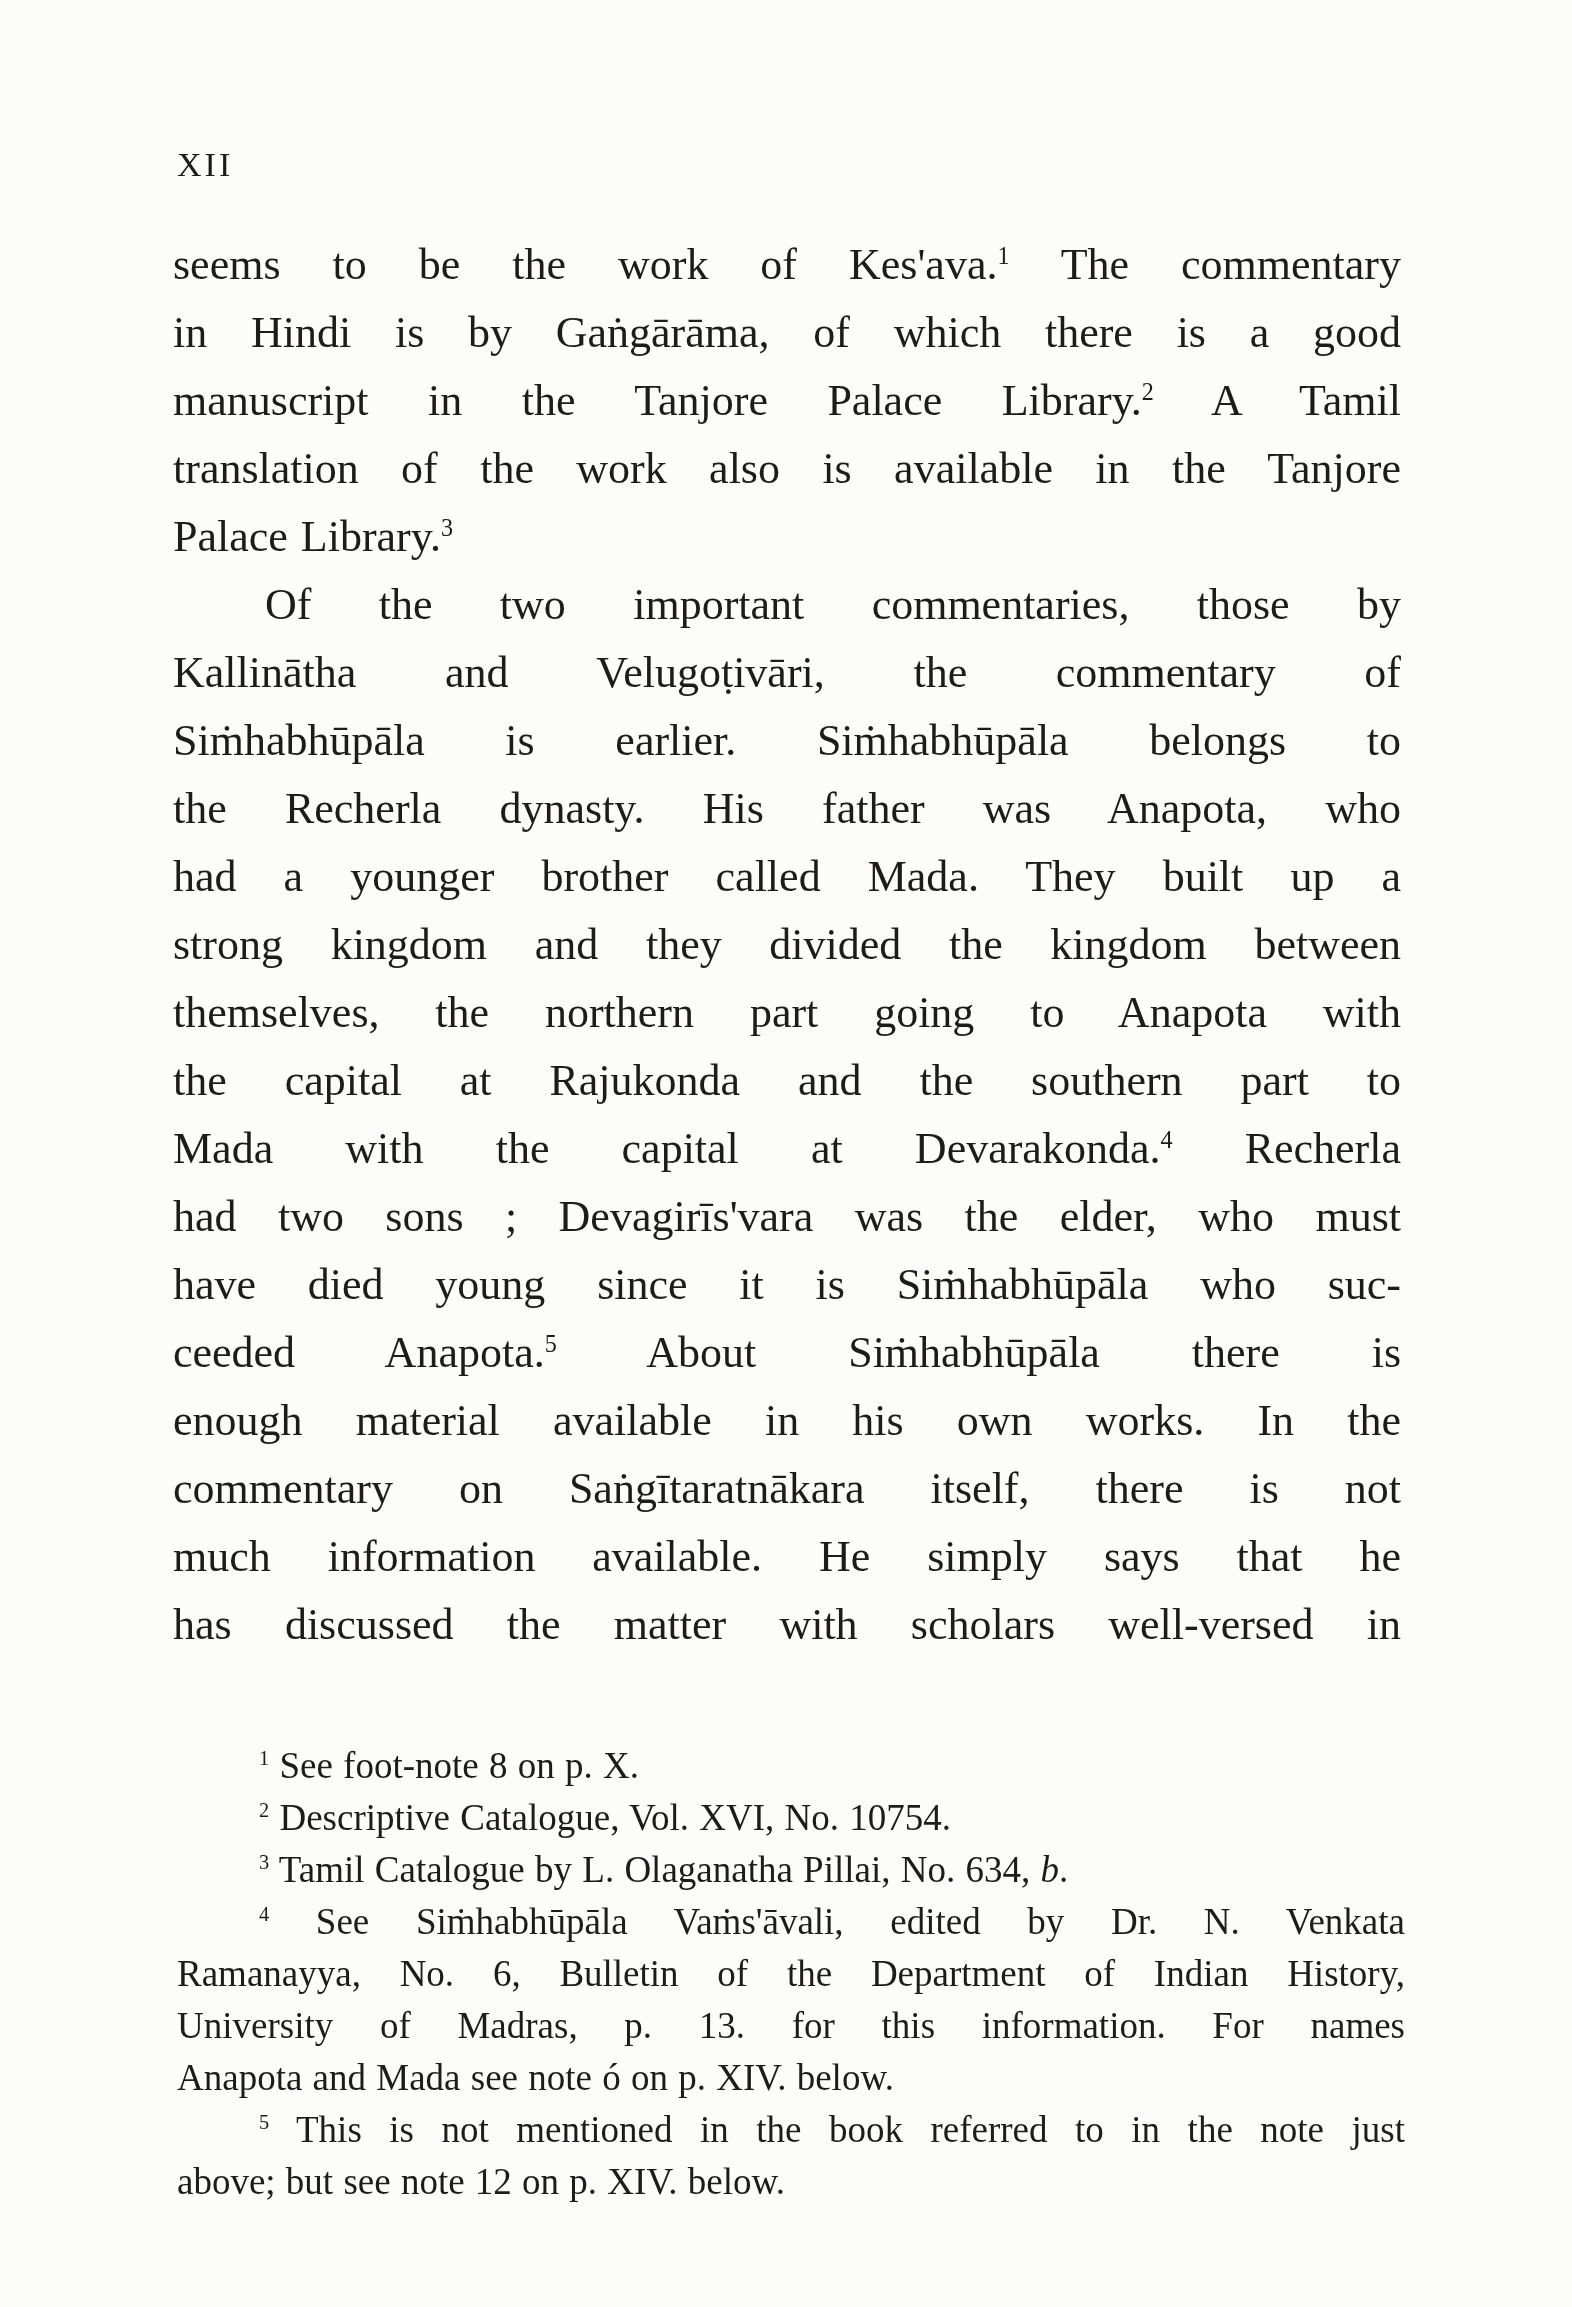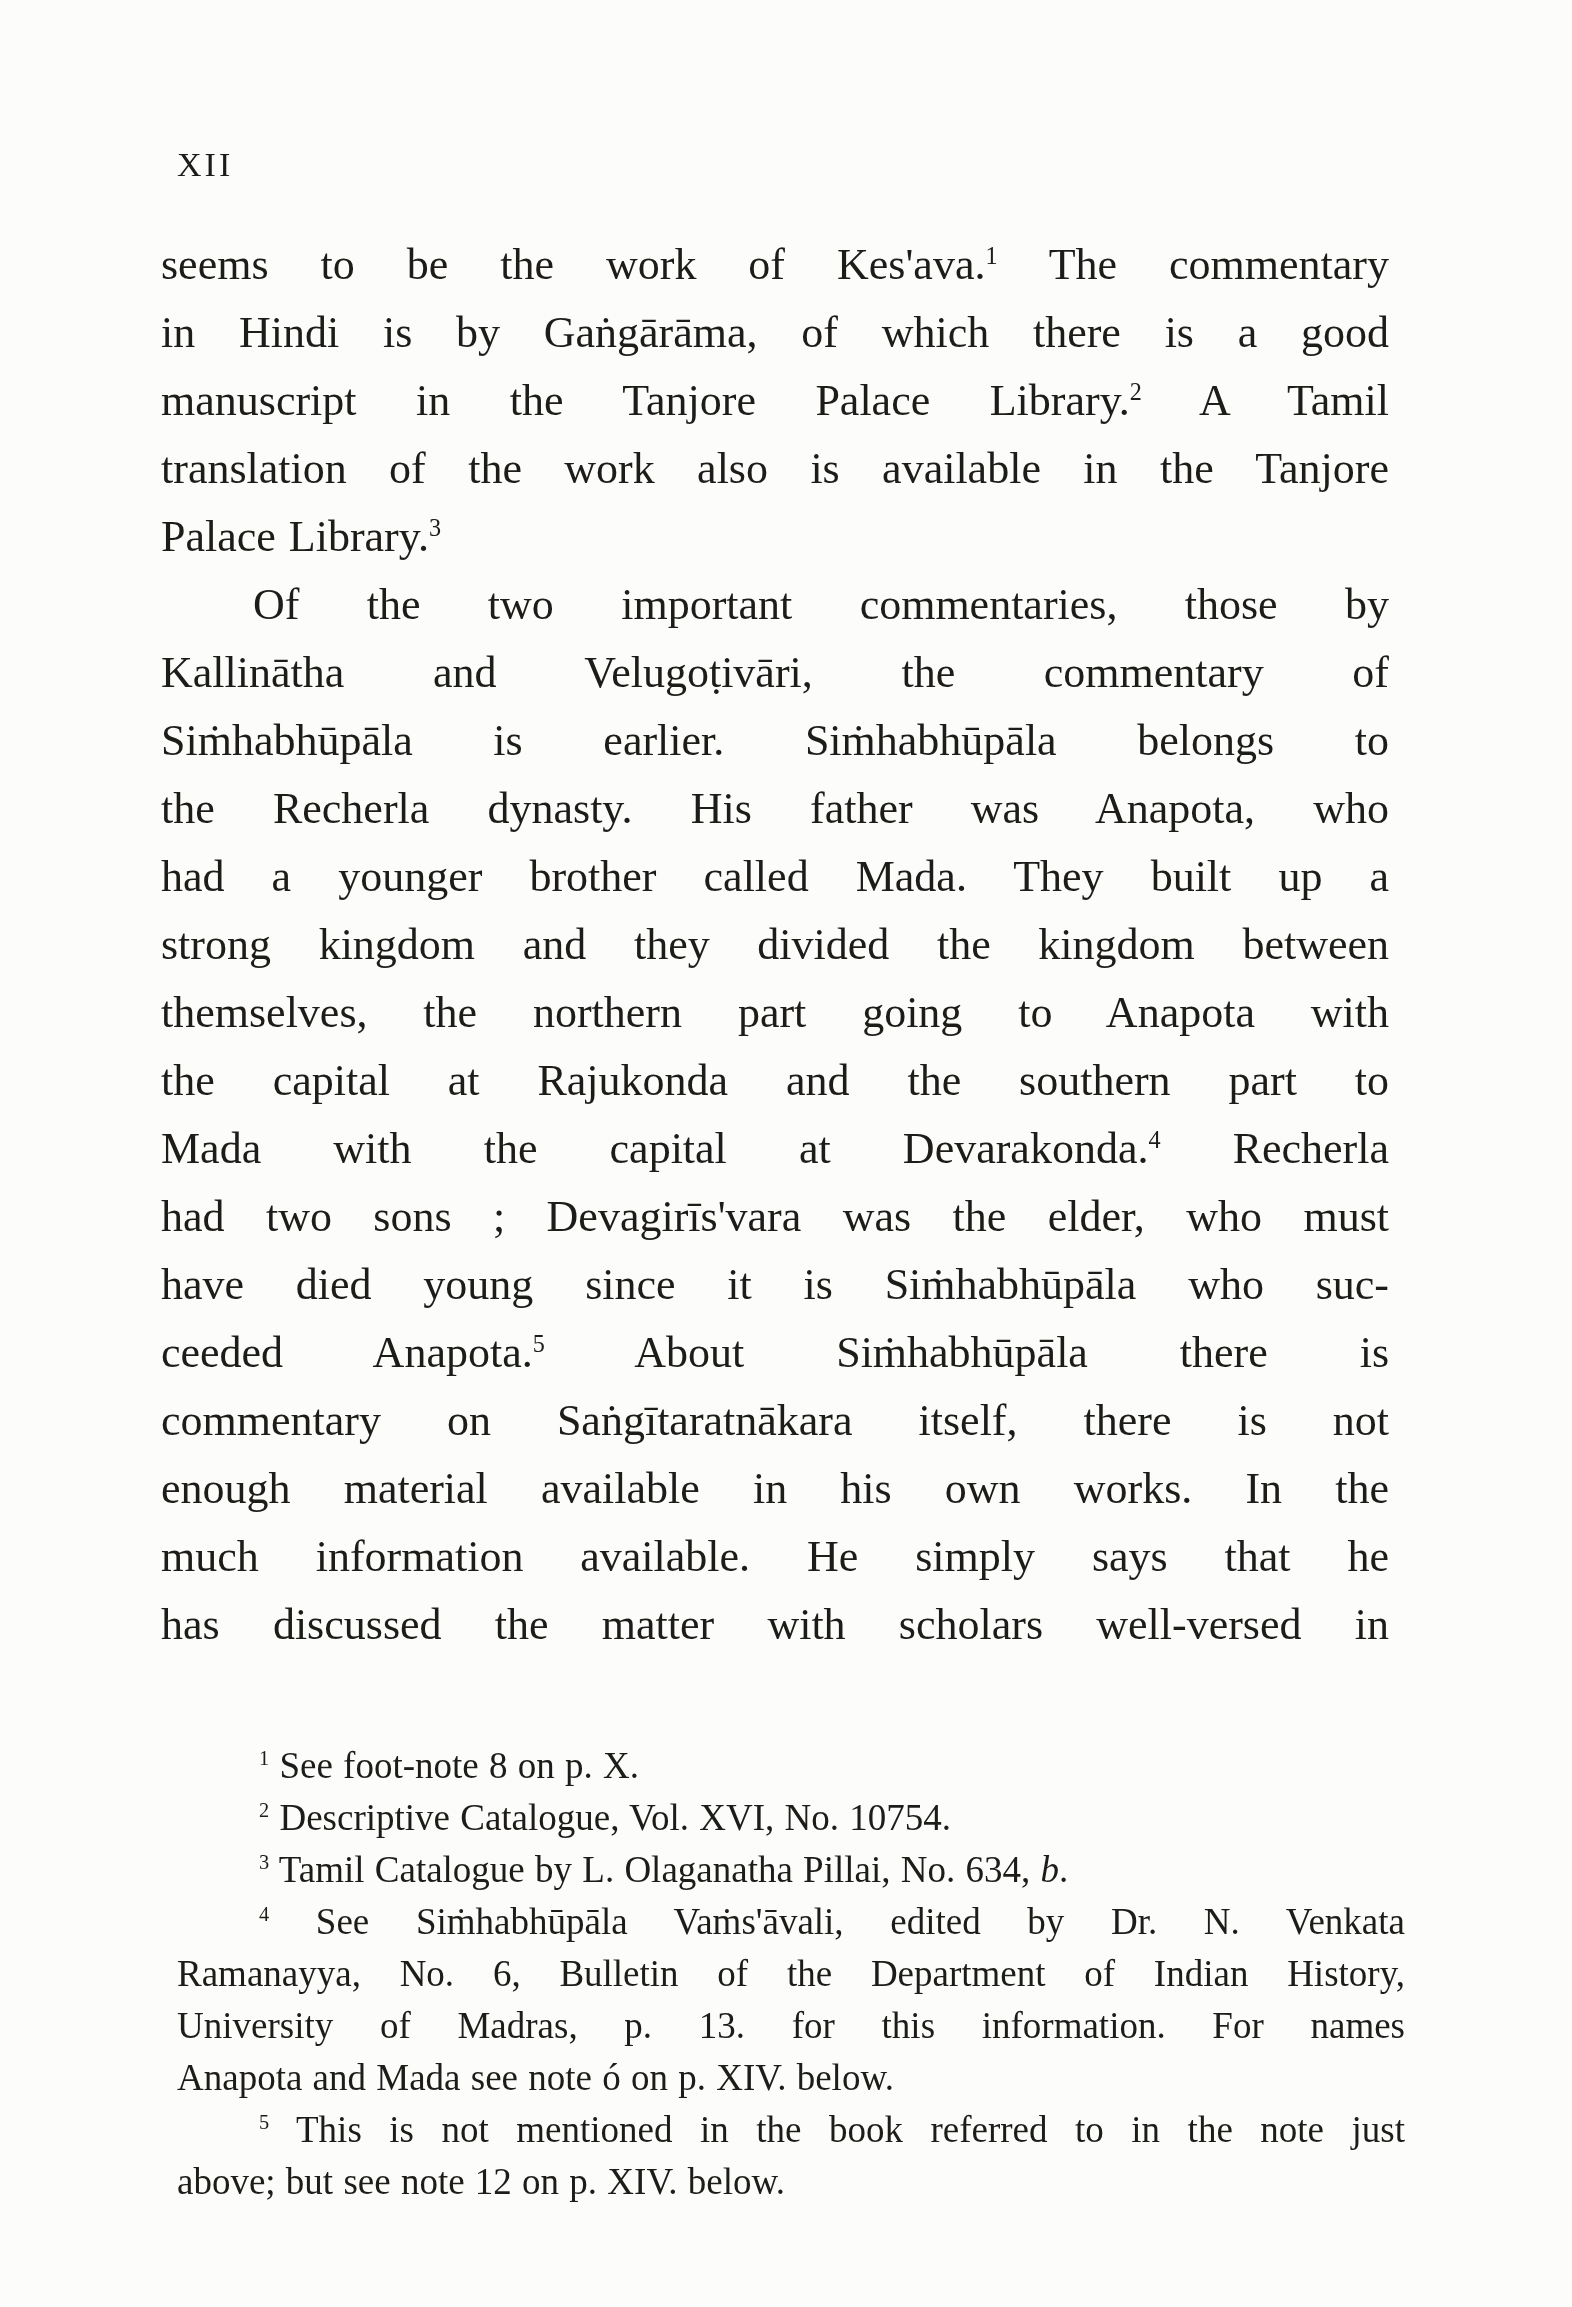--- a/index.html
+++ b/index.html
@@ -21,21 +21,21 @@
     position: absolute;
     top: 146px;
     left: 177px;
     width: 1228px;
     font-size: 34px;
     letter-spacing: 3px;
   }
   .body-text {
     position: absolute;
     top: 231px;
-    left: 161px;
+    left: 173px;
     width: 1228px;
     font-size: 44px;
     line-height: 68px;
     word-spacing: 2px;
   }
   .footnotes {
     position: absolute;
     top: 1740px;
     left: 177px;
     width: 1228px;
@@ -76,22 +76,22 @@
       <div class="line just"><span>Siṁhabhūpāla is earlier. Siṁhabhūpāla belongs to</span></div>
       <div class="line just"><span>the Recherla dynasty. His father was Anapota, who</span></div>
       <div class="line just"><span>had a younger brother called Mada. They built up a</span></div>
       <div class="line just"><span>strong kingdom and they divided the kingdom between</span></div>
       <div class="line just"><span>themselves, the northern part going to Anapota with</span></div>
       <div class="line just"><span>the capital at Rajukonda and the southern part to</span></div>
       <div class="line just"><span>Mada with the capital at Devarakonda.</span><sup>4</sup><span> Recherla</span></div>
       <div class="line just"><span>had two sons ; Devagirīs'vara was the elder, who must</span></div>
       <div class="line just"><span>have died young since it is Siṁhabhūpāla who suc-</span></div>
       <div class="line just"><span>ceeded Anapota.</span><sup>5</sup><span> About Siṁhabhūpāla there is</span></div>
+      <div class="line just"><span>enough material available in his own works. In the</span></div>
       <div class="line just"><span>commentary on Saṅgītaratnākara itself, there is not</span></div>
-      <div class="line just"><span>enough material available in his own works. In the</span></div>
       <div class="line just"><span>much information available. He simply says that he</span></div>
       <div class="line just"><span>has discussed the matter with scholars well-versed in</span></div>
     </div>
 
   <div class="footnotes" id="footnote-lines">
       <div class="line ind"><sup>1</sup><span> See foot-note 8 on p. X.</span></div>
       <div class="line ind"><sup>2</sup><span> Descriptive Catalogue, Vol. XVI, No. 10754.</span></div>
       <div class="line ind"><sup>3</sup><span> Tamil Catalogue by L. Olaganatha Pillai, No. 634, </span><span class="it">b</span><span>.</span></div>
       <div class="line just ind"><sup>4</sup><span> See Siṁhabhūpāla Vaṁs'āvali, edited by Dr. N. Venkata</span></div>
       <div class="line just"><span>Ramanayya, No. 6, Bulletin of the Department of Indian History,</span></div>

